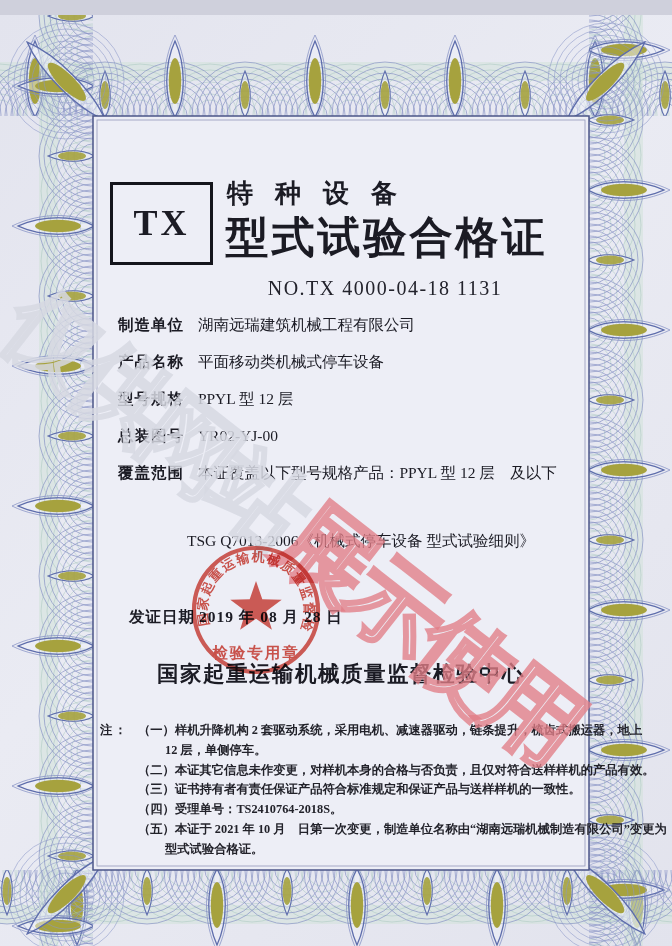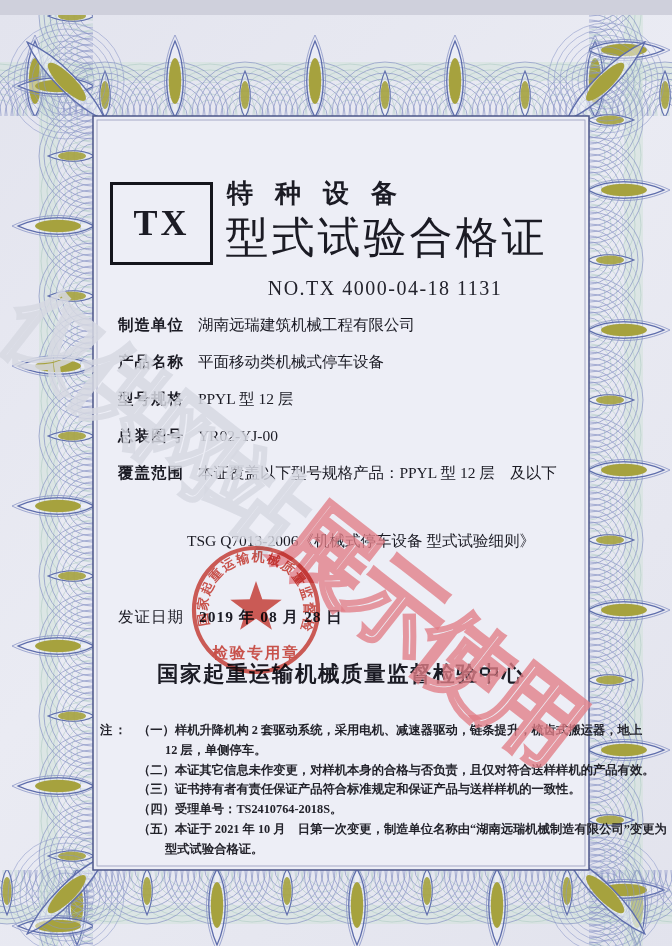--- a/index.html
+++ b/index.html
@@ -7,34 +7,34 @@
   .page{position:relative;width:672px;height:946px;margin:15px auto;overflow:hidden;
         background:linear-gradient(135deg,#e3e4ee 0%,#eaebf3 45%,#e2e3ed 100%);}
   .border-svg{position:absolute;left:0;top:0;z-index:0;}
   .content{position:absolute;left:0;top:0;width:672px;height:946px;z-index:1;color:#1b1b24;}
 
   .tx-box{position:absolute;left:110px;top:167px;width:97px;height:77px;border:3px solid #15151c;
           text-align:center;line-height:77px;font-size:36px;font-weight:700;letter-spacing:3px;}
   .title-small{position:absolute;left:205px;top:161px;width:360px;text-align:left;
                font-size:26px;font-weight:700;letter-spacing:22px;text-indent:22px;}
   .title-main{position:absolute;left:205px;top:194px;width:360px;text-align:center;
-              font-size:43px;font-weight:400;letter-spacing:3px;text-indent:3px;}
+              font-size:43px;font-weight:700;letter-spacing:3px;text-indent:3px;}
   .cert-no{position:absolute;left:205px;top:262px;width:360px;text-align:center;
            font-size:20px;letter-spacing:1.5px;color:#23232c;}
 
   .fields{position:absolute;left:118px;top:300px;width:470px;}
   .field-row{height:37px;white-space:nowrap;font-size:15.5px;}
   .field-label{display:inline-block;width:76px;font-weight:600;letter-spacing:1px;}
   .field-value{font-weight:500;}
 
   .statement{position:absolute;left:187px;top:513px;width:405px;font-size:15.5px;
              font-weight:500;line-height:25.5px;}
 
   .issue-row{position:absolute;left:118px;top:592px;white-space:nowrap;font-size:15.5px;}
-  .issue-label{display:inline-block;width:77px;font-weight:400;letter-spacing:1px;}
+  .issue-label{display:inline-block;width:77px;font-weight:700;letter-spacing:1px;text-align:right;}
   .issue-value{font-weight:600;letter-spacing:1px;}
 
   .authority{position:absolute;left:93px;top:644px;width:496px;text-align:center;
              font-size:21.5px;font-weight:700;letter-spacing:1.5px;}
 
   .notes{position:absolute;left:100px;top:706px;width:492px;font-size:12.3px;font-weight:600;color:#22222a;}
   .note-label{position:absolute;left:0;top:1px;letter-spacing:2px;}
   .note-lines{margin-left:38px;}
   .note-line{white-space:nowrap;height:19.8px;line-height:19.8px;}
   .note-line.indent{padding-left:27px;}

